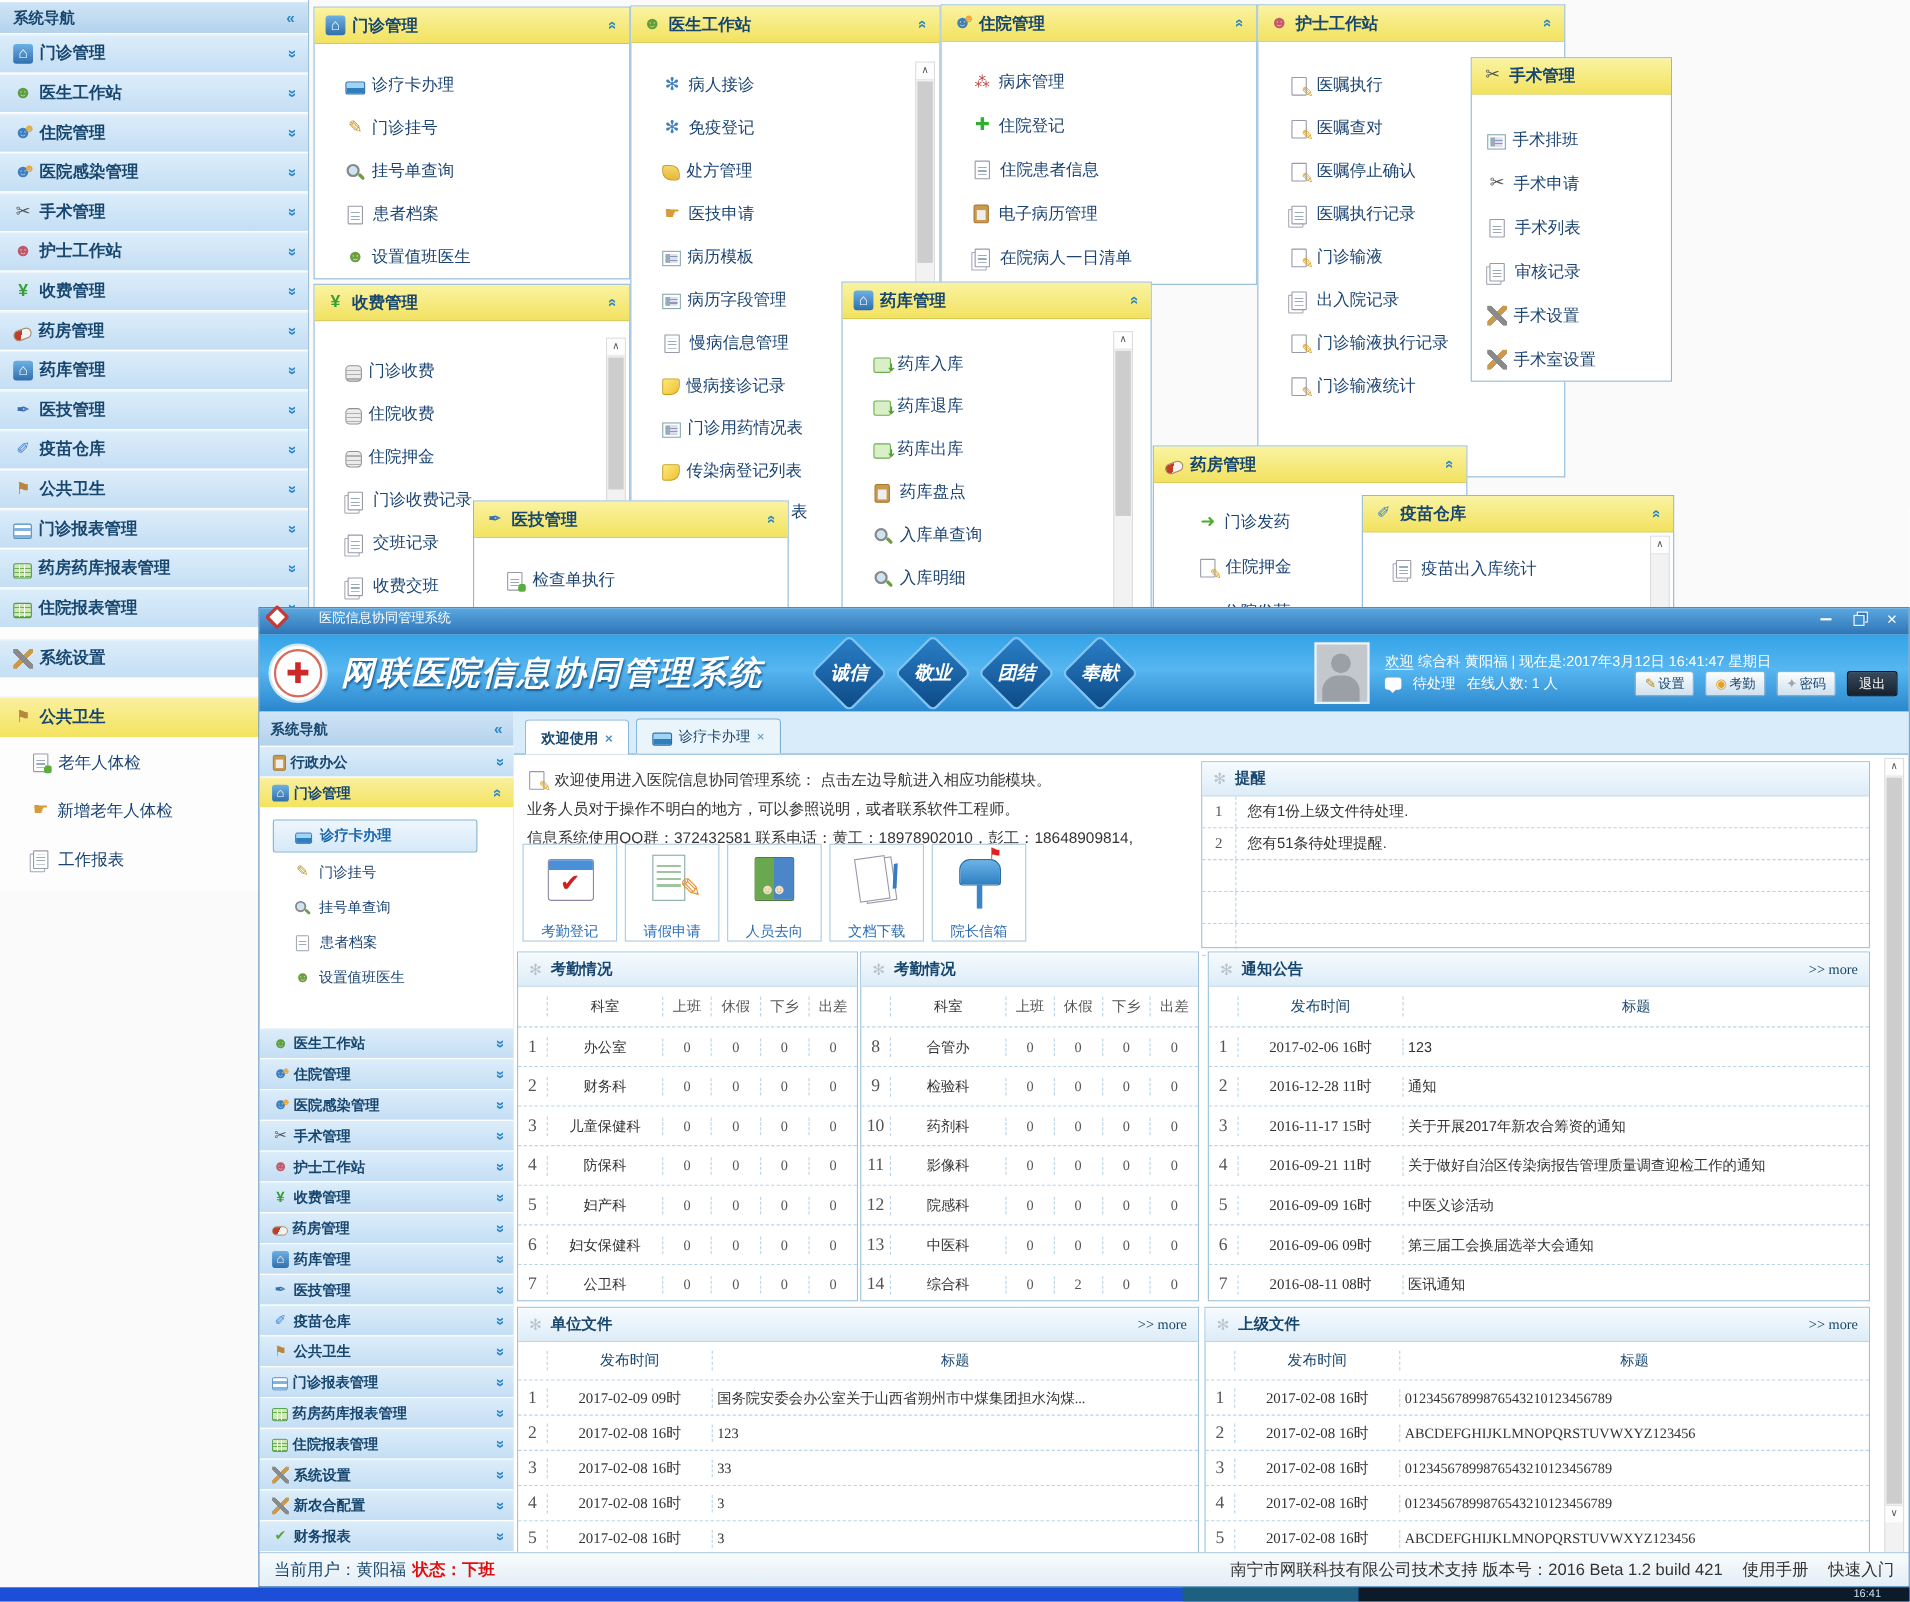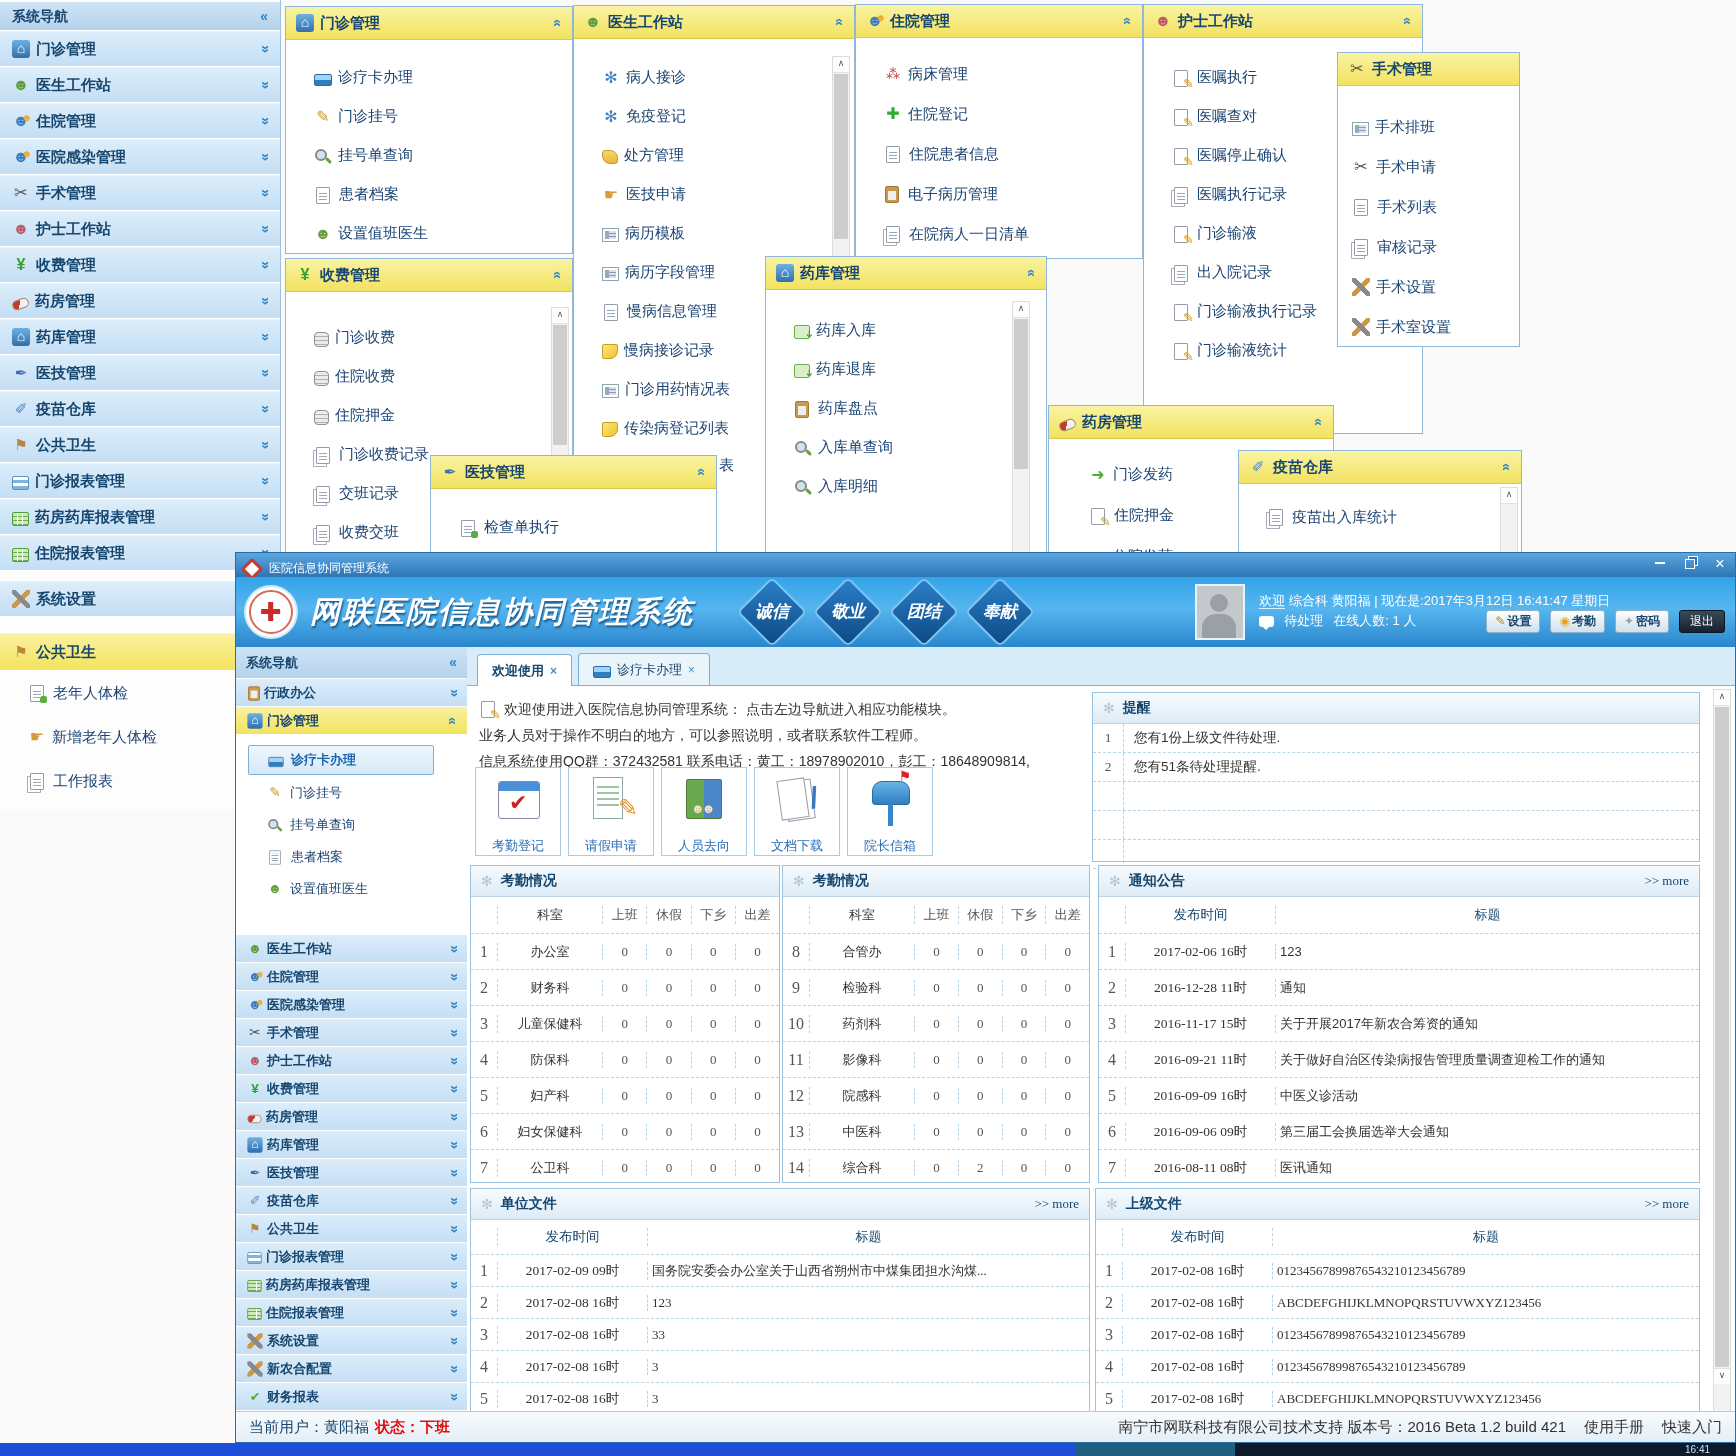--- a/index.html
+++ b/index.html
@@ -80,21 +80,21 @@
   #fp-yf{left:1048px;top:405px;width:284px;height:150px;} #fp-yf .fp-b{padding-top:15px;} #fp-yf .fp-i{height:41px;padding-left:40px;}
   #fp-ym{left:1238px;top:450px;width:282px;height:105px;} #fp-ym .fp-b{padding-top:14px;} #fp-ym .fp-i{height:38px;}
   .frag{position:absolute;left:145px;top:450px;font-size:15px;color:#1c4473;}
   
   .sb{position:absolute;width:16px;background:#f2f2f2;border:1px solid #ddd;}
   .sb .ar{height:15px;line-height:13px;text-align:center;color:#555;font-size:9px;background:#fdfdfd;border-bottom:1px solid #e2e2e2;}
   .sb .ar.dn{border-top:1px solid #e2e2e2;border-bottom:none;}
   .sb .th{background:#cdcdcd;margin:1px;}
   
   .win{left:235px;top:552px;width:1501px;height:891px;background:#fff;border:1px solid #2a6da8;box-sizing:border-box;}
-  .tbar{position:absolute;left:0;top:0;right:0;height:24px;background:linear-gradient(#5aa7e0,#2e74b5);display:flex;align-items:flex-end;color:#fff;font-size:12px;}
+  .tbar{position:absolute;left:0;top:0;right:0;height:24px;background:linear-gradient(#5aa7e0,#2e74b5);display:flex;align-items:flex-start;color:#fff;font-size:12px;gap:21px;}
   .appico{width:10px;height:10px;transform:rotate(45deg);background:#fff;border:3px solid #c23a3a;border-radius:2px;margin:0 9px 0 8px;flex:none;}
   .wbtn{width:30px;text-align:center;font-size:13px;cursor:pointer;height:24px;line-height:22px;}
   .wbtn .mini{display:inline-block;width:10px;border-bottom:2px solid #fff;vertical-align:4px;}
   .wbtn .rest{display:inline-block;width:8px;height:8px;border:1px solid #fff;box-shadow:3px -3px 0 -1px #2e74b5,3px -3px 0 0 #fff;vertical-align:-1px;}
   .whead{position:absolute;left:0;top:24px;right:0;height:70px;background:linear-gradient(#33a3e8,#56b6f0 45%,#2a86cc);display:flex;align-items:center;}
   .logo{width:50px;height:50px;background:#fff;border-radius:50%;position:relative;margin:0 14px 0 10px;flex:none;box-shadow:0 0 0 2px #cfe8fa;}
   .logo::before{content:"✚";color:#cc2a2a;font-size:26px;font-weight:bold;line-height:50px;display:block;text-align:center;}
   .logo::after{content:"";position:absolute;inset:3px;border:2px solid #d86a5a;border-radius:50%;}
   .apptitle{font-size:30px;font-weight:bold;color:#fff;text-shadow:1px 2px 2px #1a5a8a;letter-spacing:2px;white-space:nowrap;font-style:italic;}
   .mottos{margin-left:40px;white-space:nowrap;}
@@ -105,21 +105,21 @@
   .hright{margin-left:auto;display:flex;align-items:center;color:#fff;}
   .avatar{width:46px;height:52px;background:#c4c8cc;border:2px solid #e8f4fc;position:relative;margin-right:14px;flex:none;overflow:hidden;}
   .avatar::before{content:"";position:absolute;left:13px;top:8px;width:18px;height:18px;border-radius:50%;background:#9aa0a6;}
   .avatar::after{content:"";position:absolute;left:5px;top:28px;width:34px;height:24px;border-radius:14px 14px 0 0;background:#9aa0a6;}
   .hlines{font-size:13px;}
   .hline1{text-align:right;margin-bottom:8px;white-space:nowrap;}
   .hline1 .hl{border-bottom:1px solid #d8f0ff;}
   .hline2{display:flex;align-items:center;gap:10px;justify-content:flex-end;white-space:nowrap;}
   .bub{display:inline-block;width:15px;height:11px;background:#fff;border-radius:3px;position:relative;vertical-align:-1px;}
   .bub::after{content:"";position:absolute;left:3px;top:10px;border:4px solid transparent;border-top-color:#fff;}
-  .hbtn{background:linear-gradient(#fdfefe,#cfe0ee);border:1px solid #8fb0c8;border-radius:3px;color:#17466e;font-size:12px;padding:2px 8px;cursor:pointer;font-weight:bold;}
+  .hbtn{background:linear-gradient(#fdfefe,#cfe0ee);border:1px solid #8fb0c8;border-radius:3px;color:#17466e;font-size:12px;padding:2px 8px;cursor:pointer;}
   .hbtn .bic{margin-right:2px;}
   .xbtn{background:linear-gradient(#3a4a5a,#16212e);color:#fff;border:1px solid #0a141e;border-radius:3px;font-size:12px;padding:2px 10px;margin-right:10px;cursor:pointer;}
   
   .wsb{position:absolute;left:0;top:94px;width:231px;bottom:31px;border-right:1px solid #7fb0d4;background:#fff;overflow:hidden;}
   .wsb-h{height:31px;line-height:31px;background:linear-gradient(#cfe4f6,#b4d2ec);border-bottom:1px solid #fff;font-weight:bold;font-size:13px;
          padding:0 10px;display:flex;justify-content:space-between;align-items:center;}
   .wsb-row{height:27px;background:linear-gradient(#dcedfa,#c4def4);border-bottom:1px solid #fff;font-weight:bold;font-size:13px;
            padding:0 10px;display:flex;align-items:center;cursor:pointer;}
   .wsb-row .lbl{flex:1;}
   .wsb-row .ic{transform:scale(.85);margin-right:3px;}
@@ -468,20 +468,24 @@
 
   <div class="fp-i">
       <span class="ic" data-icon="green-io"></span>
       <span>药库入库</span>
       </div>
       <div class="fp-i">
       <span class="ic" data-icon="green-io"></span>
       <span>药库退库</span>
       </div>
       <div class="fp-i">
+      <span class="ic" data-icon="green-io"></span>
+      <span>药库出库</span>
+      </div>
+      <div class="fp-i">
       <span class="ic" data-icon="clipboard"></span>
       <span>药库盘点</span>
       </div>
       <div class="fp-i">
       <span class="ic" data-icon="mag"></span>
       <span>入库单查询</span>
       </div>
       <div class="fp-i">
       <span class="ic" data-icon="mag"></span>
       <span>入库明细</span>

